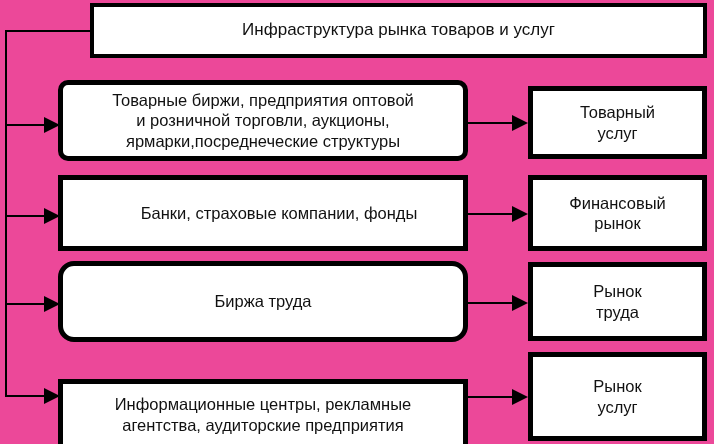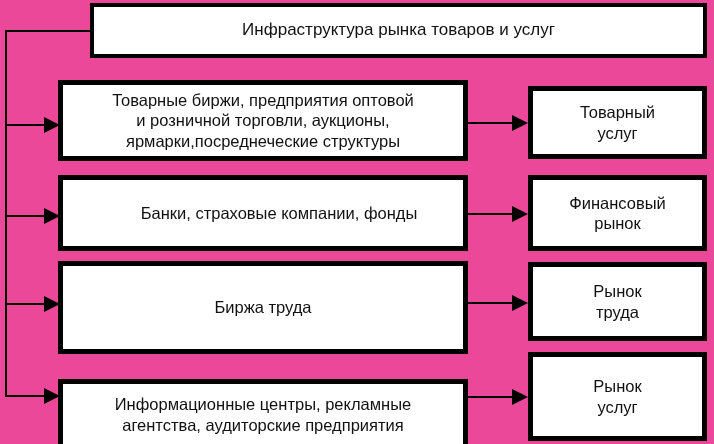--- a/index.html
+++ b/index.html
@@ -43,23 +43,23 @@
     height: 55px;
     border-width: 4px;
     font-size: 17px;
   }
   
   .box-left {
     left: 58px;
     width: 410px;
     font-size: 16.5px;
   }
-  #box-left-1 { top: 80px;  height: 81px; }
+  #box-left-1 { top: 80px;  height: 81px; border-radius: 10px; }
   #box-left-2 { top: 175px; height: 76px; padding-left: 32px; }
-  #box-left-3 { top: 261px; height: 93px; }
+  #box-left-3 { top: 261px; height: 81px; border-radius: 16px; }
   #box-left-4 { top: 379px; height: 71px; }
 
   
   .box-right {
     left: 528px;
     width: 179px;
     font-size: 16.5px;
   }
   #box-right-1 { top: 86px;  height: 73px; }
   #box-right-2 { top: 175px; height: 76px; }

